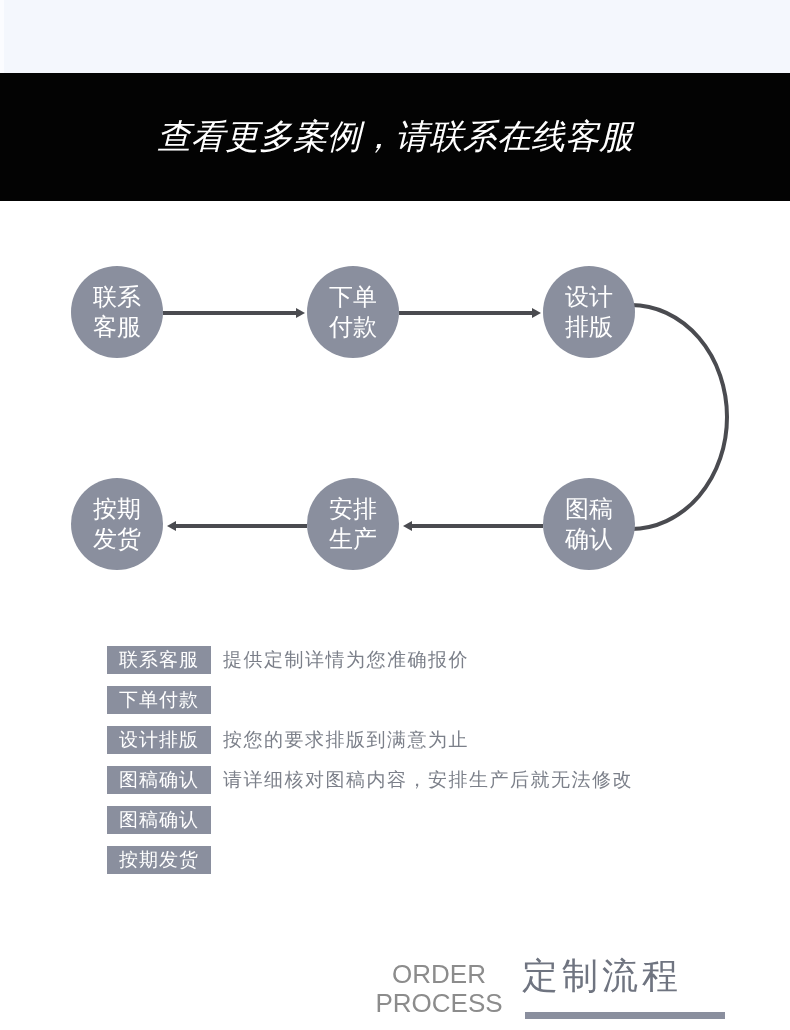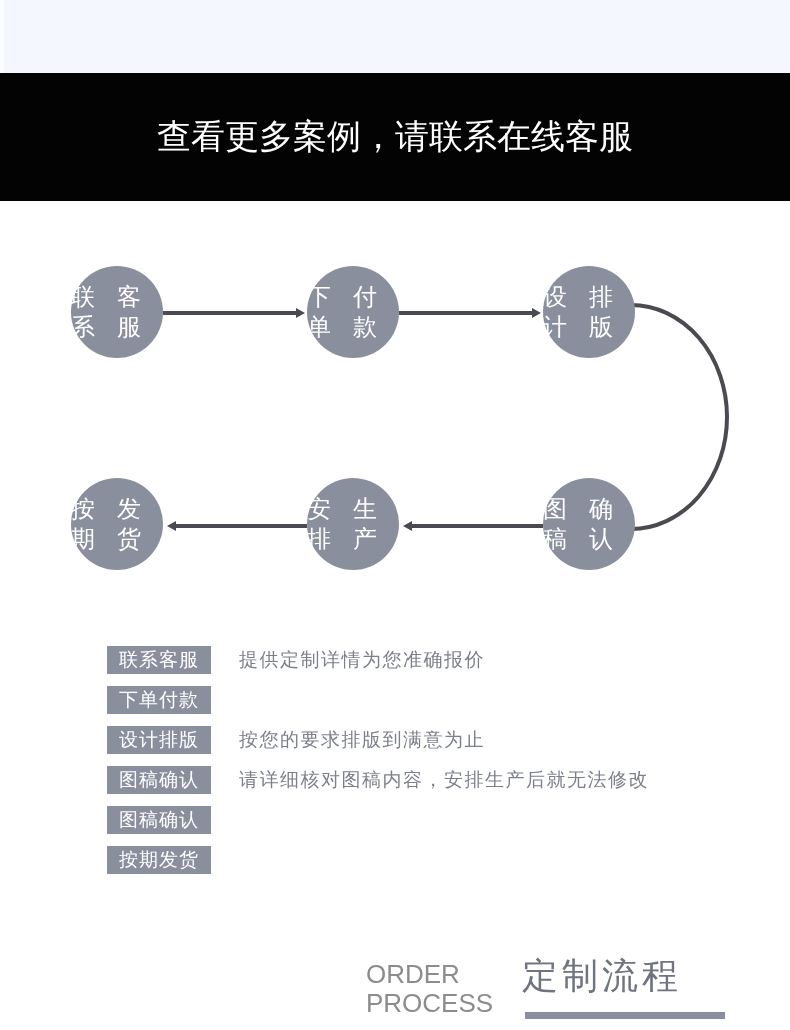--- a/index.html
+++ b/index.html
@@ -2,32 +2,32 @@
 <html><head>
 <meta charset="utf-8">
 <style>
   html, body { margin:0; padding:0; }
   body { width:790px; height:1030px; position:relative; background:#ffffff; overflow:hidden;
          font-family:"DejaVu Sans", sans-serif; }
   .top-strip { position:absolute; left:0; top:0; width:790px; height:73px; background:#f4f7fd; }
   .top-strip .edge { position:absolute; left:0; top:0; width:4px; height:73px; background:#fbfcff; }
   .banner { position:absolute; left:0; top:73px; width:790px; height:128px; background:#030303;
             display:flex; align-items:center; justify-content:center; }
-  .banner-text { color:#ffffff; font-size:34px; letter-spacing:0px; font-weight:normal; }
+  .banner-text { color:#ffffff; font-size:34px; letter-spacing:0px; font-weight:normal;font-style:italic; }
   .flow { position:absolute; left:0; top:0; width:790px; height:600px; }
   .node { position:absolute; width:92px; height:92px; border-radius:50%; background:#8a8f9e;
-          color:#ffffff; display:flex; align-items:center; justify-content:center;
+          color:#ffffff; display:flex; flex-direction:column; align-items:center; justify-content:center;
           font-size:24px; line-height:30px; }
   .steps { position:absolute; left:74px; top:646px; }
   .step { position:absolute; left:0; height:28px; display:flex; align-items:center; white-space:nowrap; }
   .step-label { width:104px; height:28px; background:#8a8f9e; color:#ffffff; font-size:19px;
                 display:flex; align-items:center; justify-content:center; letter-spacing:1px;margin-left:33px; }
-  .step-desc { margin-left:28px; color:#7c808a; font-size:19px; letter-spacing:1.5px; }
+  .step-desc { margin-left:12px; color:#7c808a; font-size:19px; letter-spacing:1.5px; }
   .title-en { position:absolute; left:366px; top:960px; width:146px; color:#8c8c8c; font-size:26px;
-              line-height:29px; text-align:left; font-family:"Liberation Sans", sans-serif; font-weight:normal; }
+              line-height:29px; text-align:center; font-family:"Liberation Sans", sans-serif; font-weight:normal; }
   .title-cn { position:absolute; left:522px; top:952px; color:#6f7480; font-size:36px; letter-spacing:4px;
               font-weight:normal; }
   .title-bar { position:absolute; left:525px; top:1012px; width:200px; height:7px; background:#8a8f9e; }
 </style>
 </head>
 <body>
 
 <div class="top-strip">
     <div class="edge"></div>
   </div>

